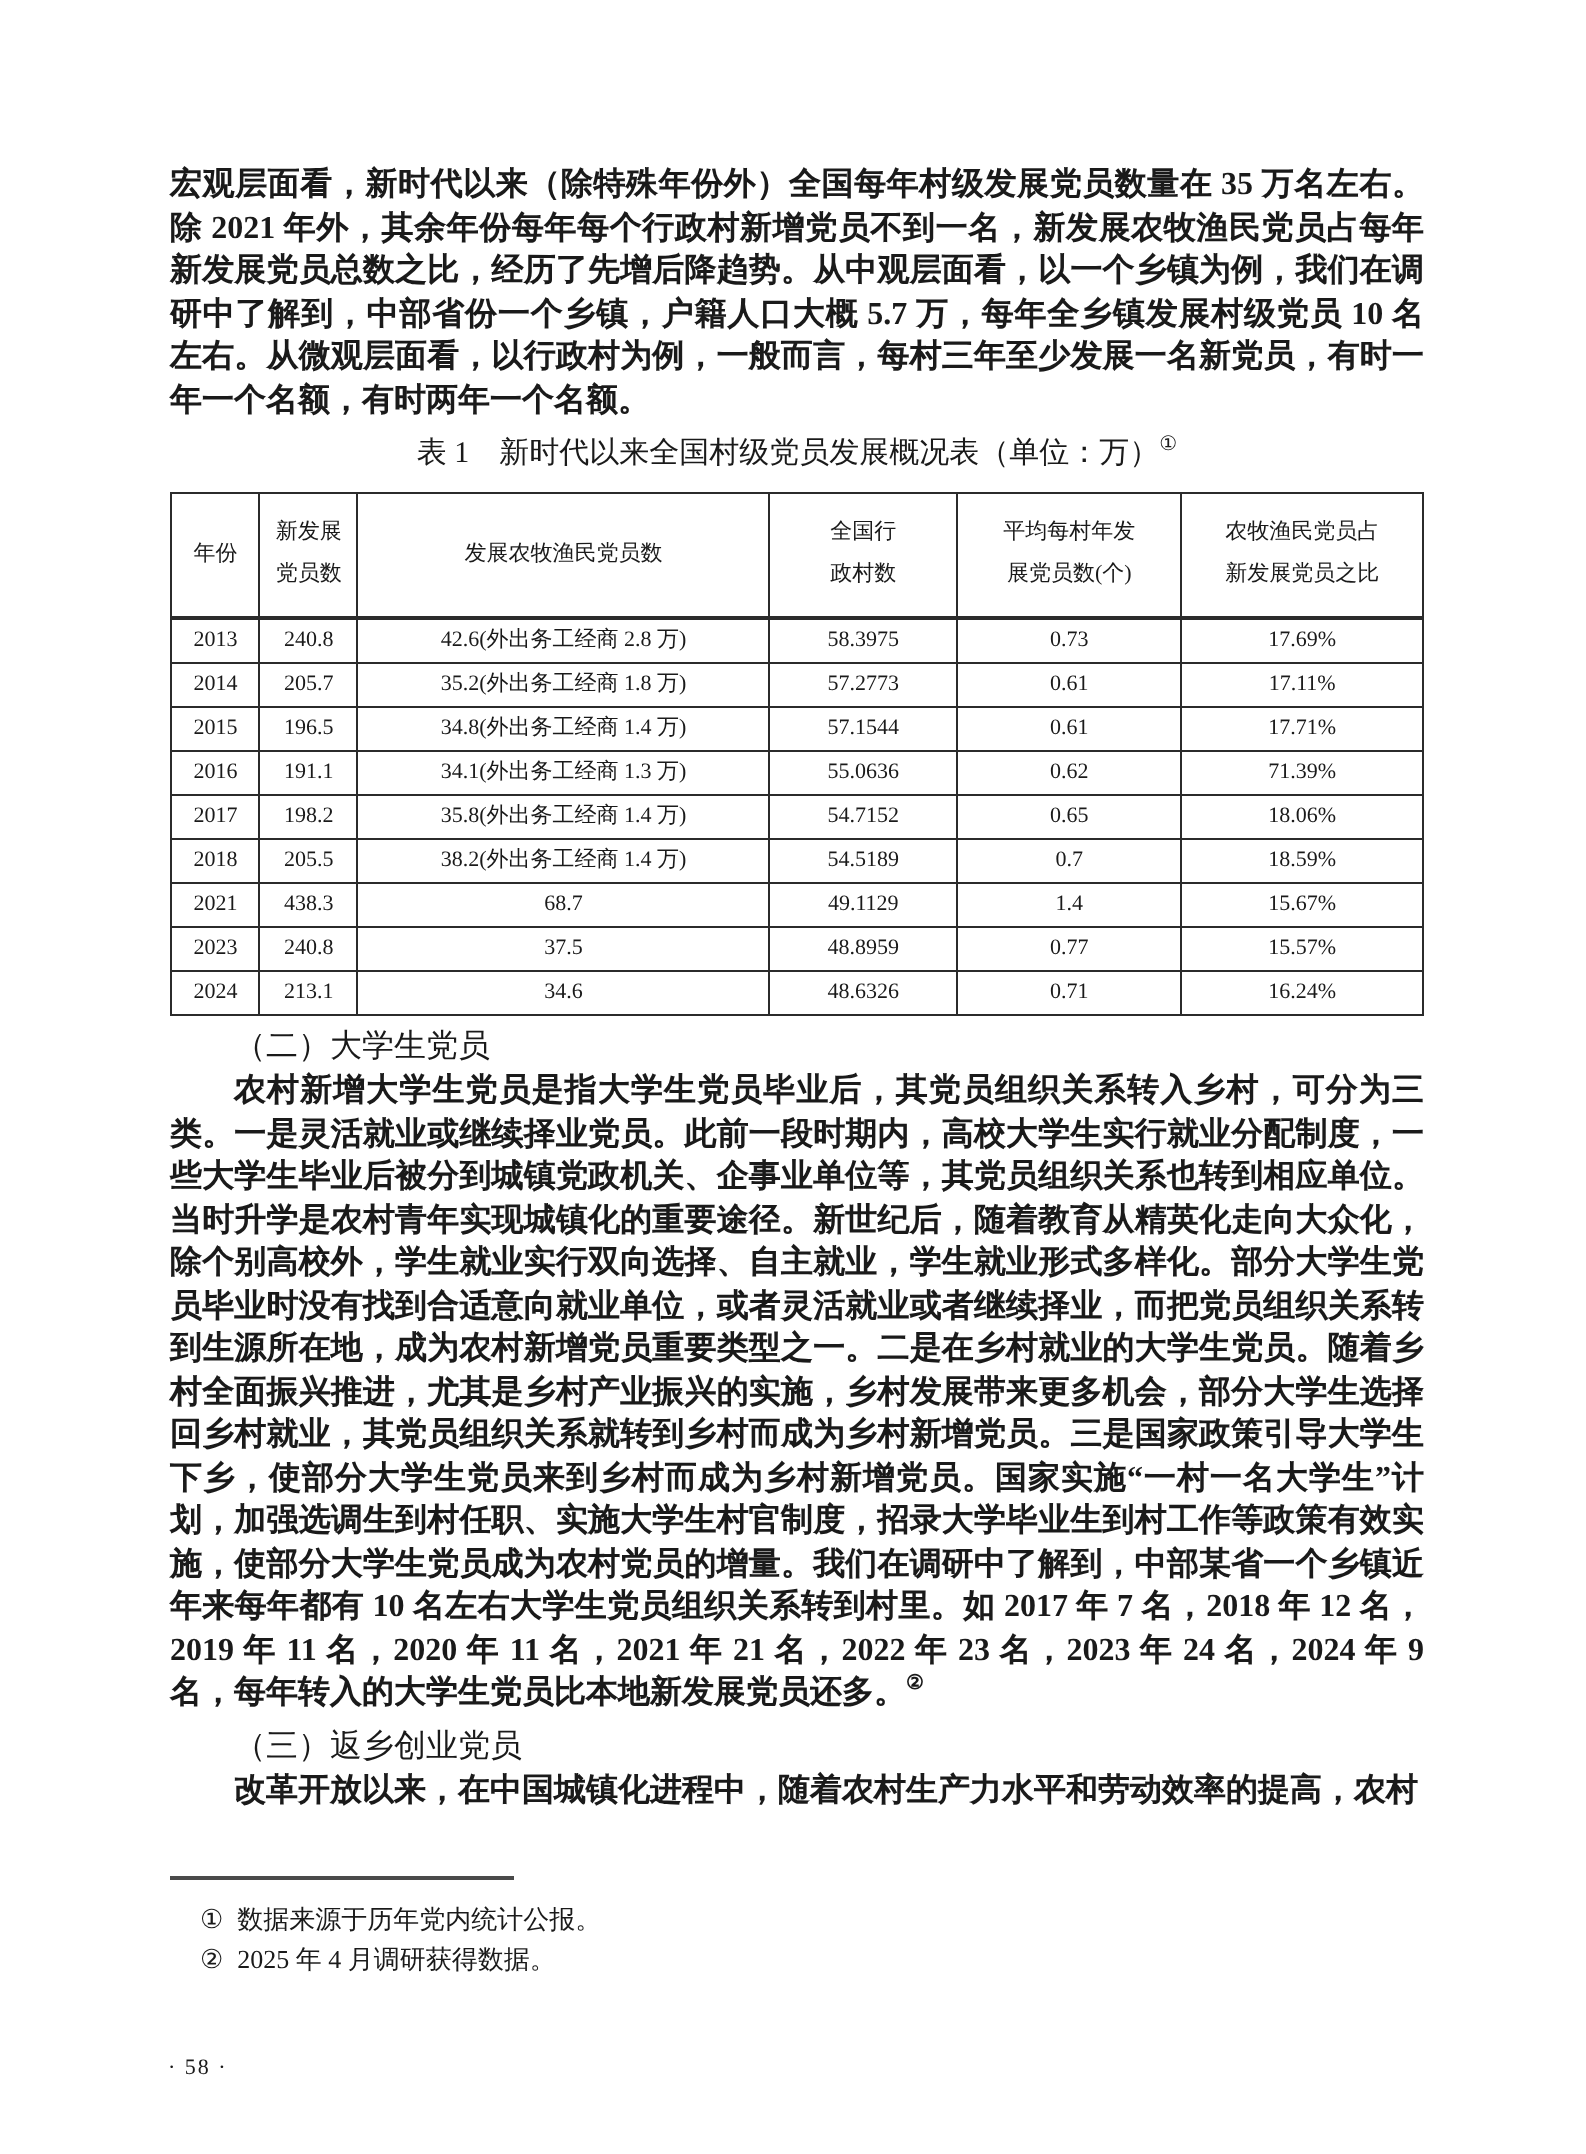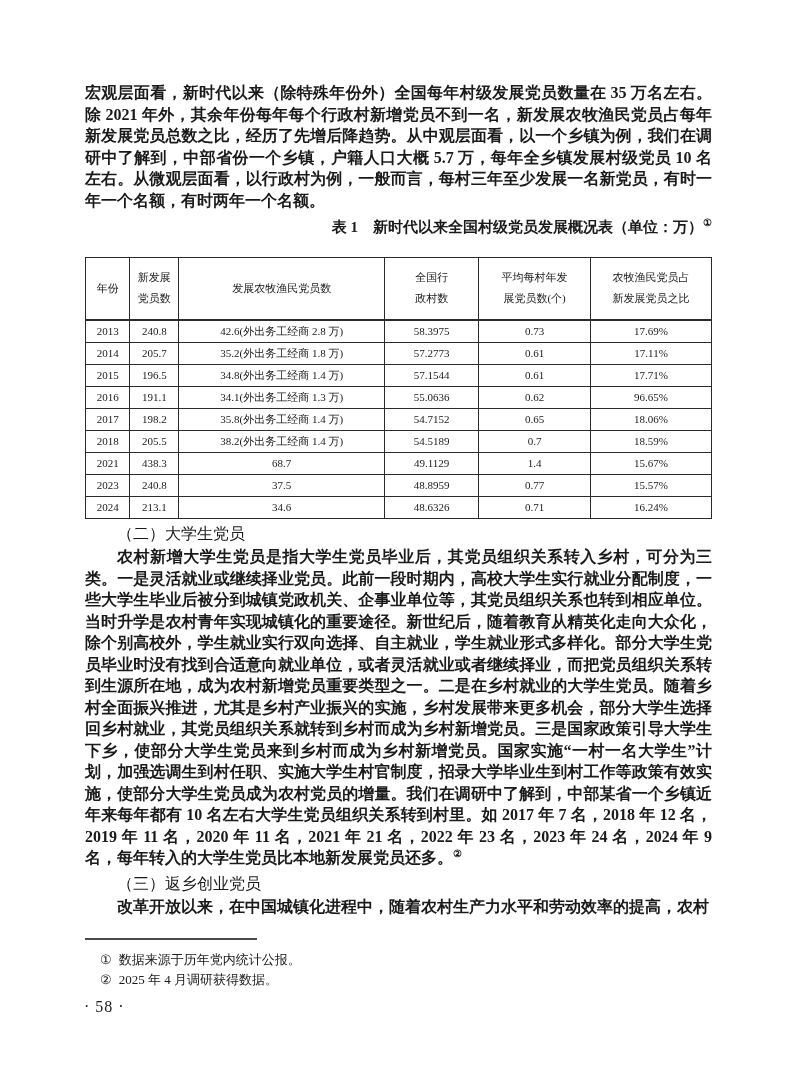--- a/index.html
+++ b/index.html
@@ -26,26 +26,26 @@
   }
   .body-text.no-indent { text-indent: 0; }
 
   .section-heading {
     text-indent: 2em;
     margin-top: 6px;
     font-family: Liberation Mono, monospace;
   }
 
   .table-caption {
-    text-align: right;
-    font-weight: bold;
+    text-align: center;
+    font-weight: normal;
     font-size: 15px;
     line-height: 22px;
     margin-top: 5px;
-    margin-bottom: 19px;
+    margin-bottom: 8px;
   }
 
   sup.fnref {
     font-size: 10px;
     line-height: 0;
     vertical-align: super;
   }
 
   table.data {
     width: 100%;
@@ -89,22 +89,22 @@
   .footnote {
     font-size: 13px;
     line-height: 19.5px;
     padding-left: 15px;
   }
   .fn-marker { margin-right: 7px; }
 
   .pagenum {
     position: absolute;
     left: 84px;
-    top: 996px;
-    font-size: 16px;
+    top: 1024px;
+    font-size: 11px;
     letter-spacing: 1px;
   }
 </style>
 </head>
 <body>
 
 <div class="page">
 
   <p class="body-text no-indent">宏观层面看，新时代以来（除特殊年份外）全国每年村级发展党员数量在 35 万名左右。除 2021 年外，其余年份每年每个行政村新增党员不到一名，新发展农牧渔民党员占每年新发展党员总数之比，经历了先增后降趋势。从中观层面看，以一个乡镇为例，我们在调研中了解到，中部省份一个乡镇，户籍人口大概 5.7 万，每年全乡镇发展村级党员 10 名左右。从微观层面看，以行政村为例，一般而言，每村三年至少发展一名新党员，有时一年一个名额，有时两年一个名额。</p>
 
@@ -159,21 +159,21 @@
           <td>57.1544</td>
           <td>0.61</td>
           <td>17.71%</td>
         </tr>
         <tr>
           <td>2016</td>
           <td>191.1</td>
           <td>34.1(外出务工经商 1.3 万)</td>
           <td>55.0636</td>
           <td>0.62</td>
-          <td>96.65%</td>
+          <td>71.39%</td>
         </tr>
         <tr>
           <td>2017</td>
           <td>198.2</td>
           <td>35.8(外出务工经商 1.4 万)</td>
           <td>54.7152</td>
           <td>0.65</td>
           <td>18.06%</td>
         </tr>
         <tr>

